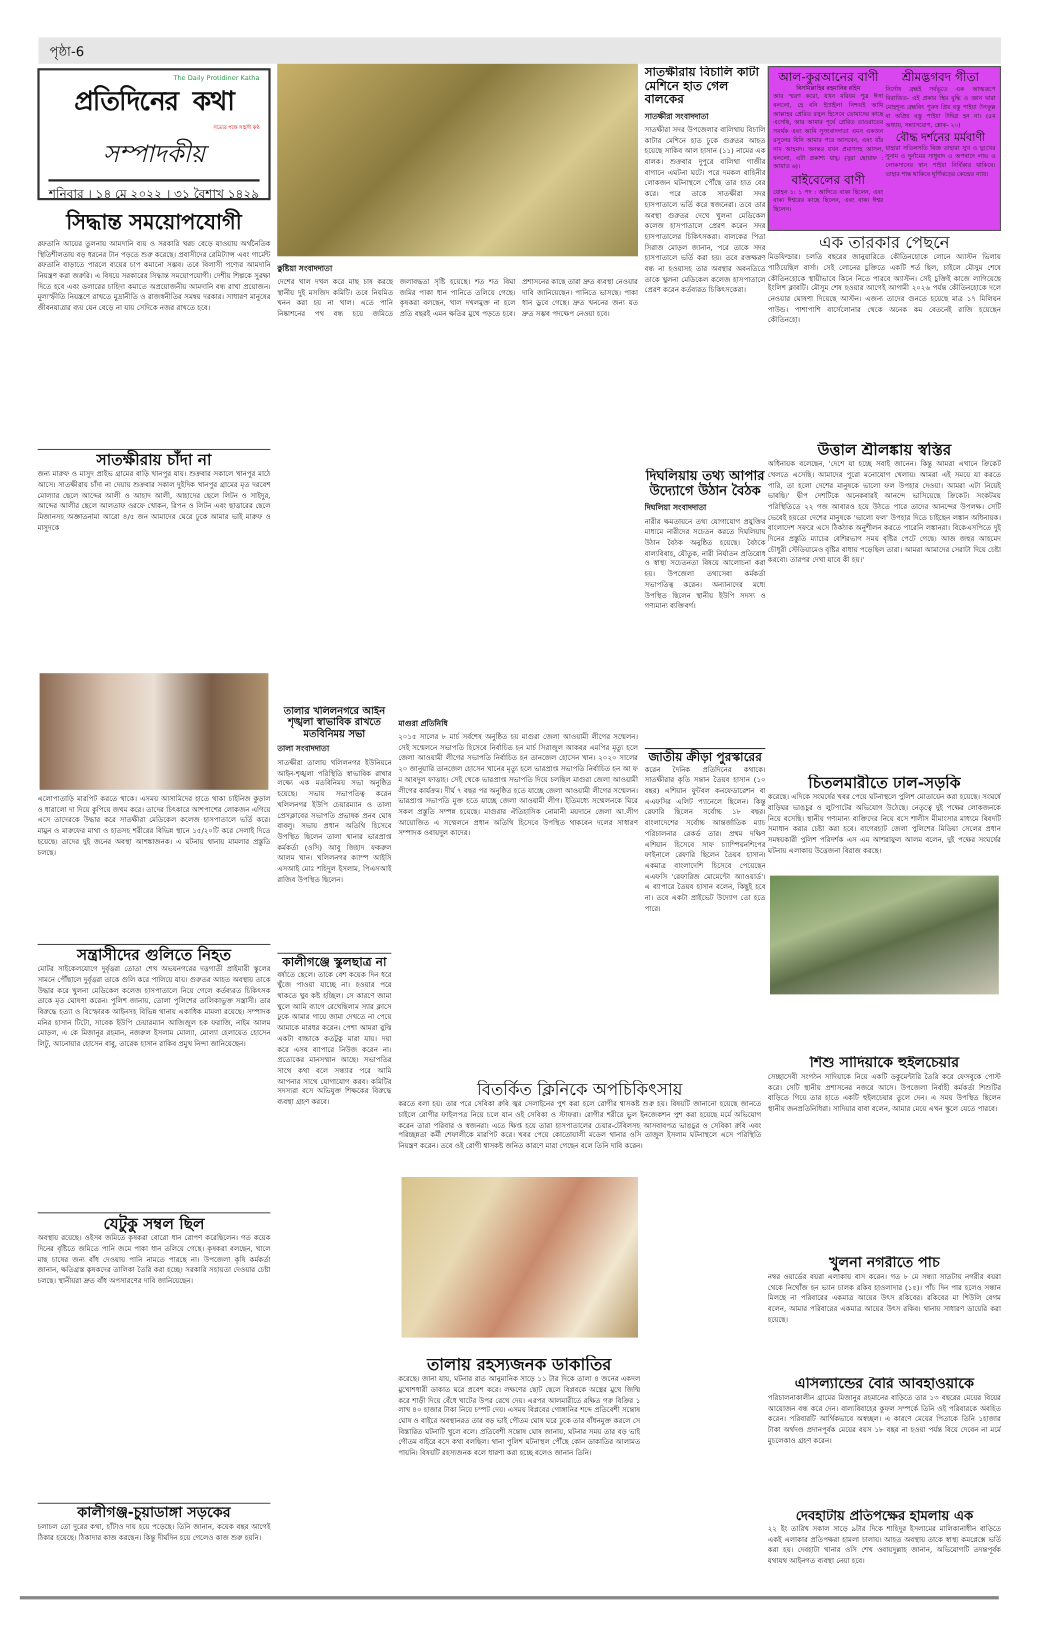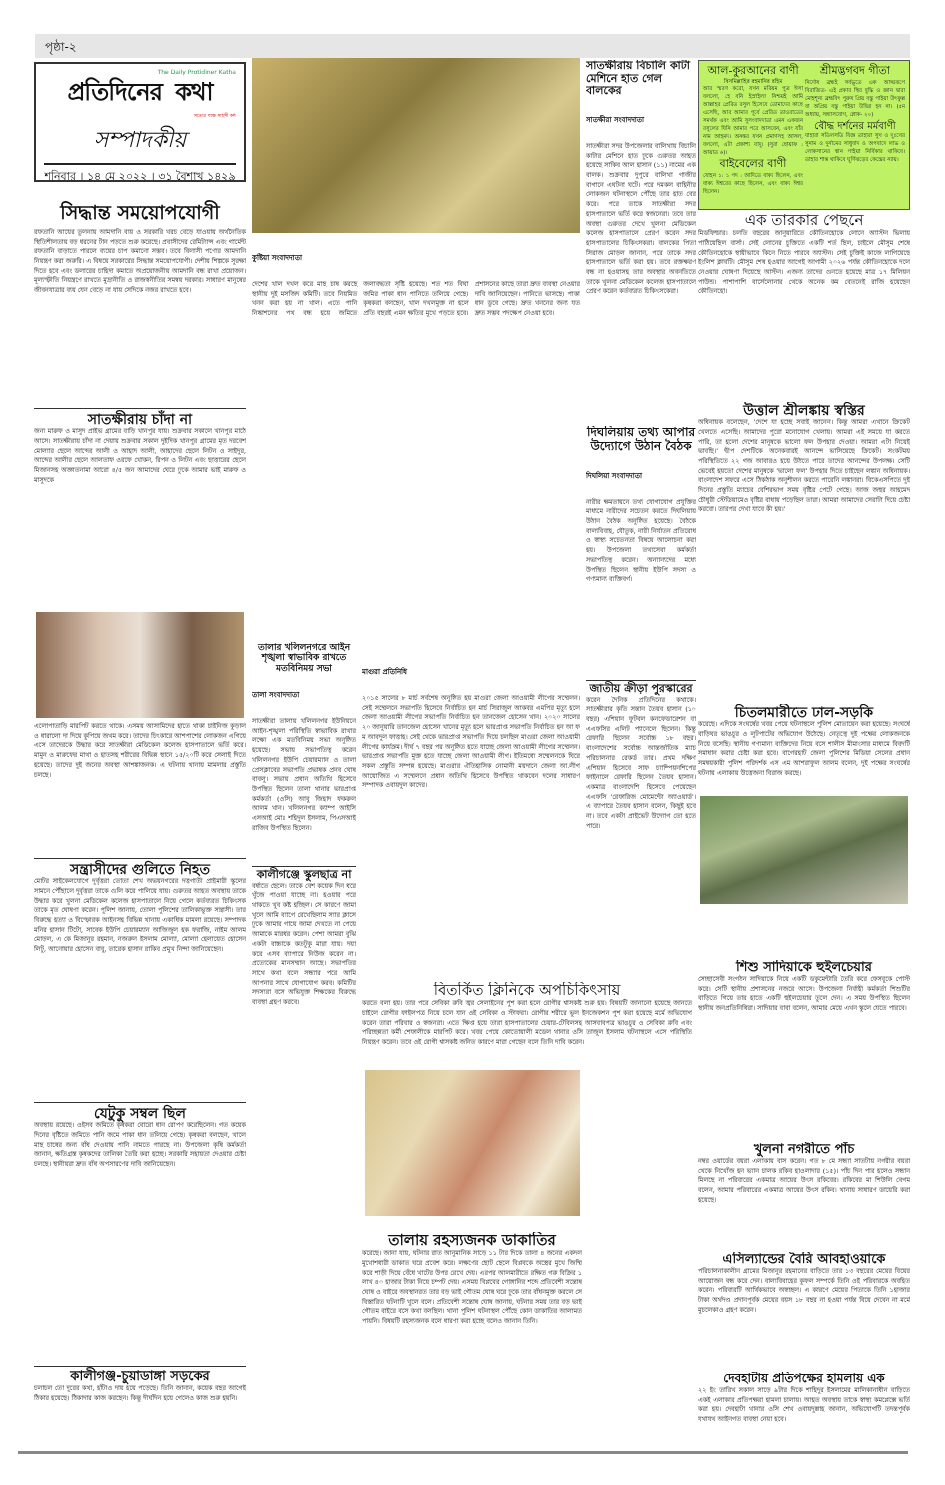--- a/index.html
+++ b/index.html
@@ -1,49 +1,49 @@
 <!DOCTYPE html>
 <html><head>
 <meta charset="utf-8">
 <style>
 *{box-sizing:border-box;margin:0;padding:0}
 body{width:945px;height:1485px;background:#fff;font-family:"DejaVu Sans",sans-serif;color:#111;position:relative;overflow:hidden}
 .page-bar{position:absolute;left:35px;top:34px;width:875px;height:24px;background:#e6e6e6;font-size:12px;padding:4px 10px}
 .abs{position:absolute;overflow:hidden}
 .txt{font-size:6.4px;line-height:9.7px;text-align:justify;color:#222;font-family:"DejaVu Serif",serif}
 .hl{font-family:"DejaVu Sans",sans-serif;text-align:center;color:#111;line-height:1.15}
-.byline{font-size:7px;font-weight:bold;margin:16px 0}
+.byline{font-size:7px;font-weight:bold;margin:2px 0}
 .mast{border:2px solid #333;left:34px;top:62px;width:212px;height:120px;padding:4px 8px}
 .mast .name{font-family:Liberation Mono, monospace;font-size:24px;font-weight:bold;letter-spacing:-1px;text-align:center}
 .mast .en{font-size:6px;color:#2a9a4a;text-align:right;margin-bottom:-2px}
 .mast .tag{font-size:4.5px;color:#c00;text-align:right}
 .mast .ed{font-family:"DejaVu Serif",serif;font-style:italic;font-size:22px;text-align:center;margin:2px 0 4px}
 .mast .date{border-top:2px solid #222;border-bottom:2px solid #a16207;font-size:11px;text-align:center;padding:3px 0}
 .photo{background:linear-gradient(135deg,#c9b16a,#8a7a3e 40%,#d8c98f 70%,#9a8c50)}
 .photo2{background:linear-gradient(90deg,#8c6a52,#d9c3b0 30%,#eadfd4 50%,#7a5e48 75%,#b0946f)}
 .photo3{background:linear-gradient(160deg,#6f8f56,#a8b98a 35%,#5f6f4a 55%,#9aa08a 80%,#c8c4b0)}
 .photo4{background:linear-gradient(120deg,#d7c38a,#e8d9b4 30%,#c98a6c 55%,#f1e7d0 80%,#b79a6a)}
-.box{border:1px solid #555;background:#bef264}
+.box{border:1px solid #555;background:#d946ef}
 .rule{position:absolute;left:18px;top:1451px;width:890px;height:3px;background:#888}
 </style>
 </head>
 <body>
 
-<div class="page-bar"><span>পৃষ্ঠা-২</span></div>
+<div class="page-bar"><span>পৃষ্ঠা-6</span></div>
 
 <div class="abs mast">
   <div class="en">The Daily Protidiner Katha</div>
   <div class="name">প্রতিদিনের কথা</div>
   <div class="tag">সত্যের পক্ষে সাহসী কণ্ঠ</div>
   <div class="ed">সম্পাদকীয়</div>
   <div class="date">শনিবার । ১৪ মে ২০২২ । ৩১ বৈশাখ ১৪২৯</div>
 </div>
 
 <div class="abs" style="left:34px;top:184px;width:212px;height:220px">
-  <div class="hl" style="font-size:19px;font-weight:bold;margin:18px 0 4px">সিদ্ধান্ত সময়োপযোগী</div>
+  <div class="hl" style="font-size:19px;font-weight:bold;margin:8px 0 4px">সিদ্ধান্ত সময়োপযোগী</div>
   <div class="txt">রফতানি আয়ের তুলনায় আমদানি ব্যয় ও সরকারি খরচ বেড়ে যাওয়ায় অর্থনৈতিক স্থিতিশীলতায় বড় ধরনের টান পড়তে শুরু করেছে। প্রবাসীদের রেমিট্যান্স এবং গার্মেন্ট রফতানি বাড়াতে পারলে ব্যয়ের চাপ কমানো সম্ভব। তবে বিলাসী পণ্যের আমদানি নিয়ন্ত্রণ করা জরুরি। এ বিষয়ে সরকারের সিদ্ধান্ত সময়োপযোগী। দেশীয় শিল্পকে সুরক্ষা দিতে হবে এবং ডলারের চাহিদা কমাতে অপ্রয়োজনীয় আমদানি বন্ধ রাখা প্রয়োজন। মূল্যস্ফীতি নিয়ন্ত্রণে রাখতে মুদ্রানীতি ও রাজস্বনীতির সমন্বয় দরকার। সাধারণ মানুষের জীবনযাত্রার ব্যয় যেন বেড়ে না যায় সেদিকে নজর রাখতে হবে।</div>
 </div>
 
 <div class="abs" style="left:34px;top:408px;width:212px;height:160px">
   <div class="hl" style="font-size:14px;font-weight:bold;border-top:1px solid #333;padding-top:2px">সাতক্ষীরায় চাঁদা না</div>
   <div class="txt">জন্য মারুফ ও মাসুদ প্রাইভ গ্রামের বাড়ি খানপুর যায়। শুক্রবার সকালে খানপুর মাঠে আসে। সাতক্ষীরায় চাঁদা না দেয়ায় শুক্রবার সকাল দুইদিক খানপুর গ্রামের মৃত দরবেশ মোল্যার ছেলে আব্দের আলী ও আহাদ আলী, আহাদের ছেলে লিটন ও সাইদুর, আব্দের আলীর ছেলে আলতাফ ওরফে খোকন, রিপন ও লিটন এবং ছাত্তারের ছেলে মিজানসহ অজ্ঞাতনামা আরো ৪/৫ জন আমাদের ঘেরে ঢুকে আমার ভাই মারুফ ও মাসুদকে</div>
 </div>
 <div class="abs photo2" style="left:36px;top:612px;width:208px;height:106px"></div>
 <div class="abs" style="left:34px;top:722px;width:212px;height:130px">
   <div class="txt">এলোপাতাড়ি মারপিট করতে থাকে। এসময় আসামিদের হাতে থাকা চাইনিজ কুড়াল ও ধারালো দা দিয়ে কুপিয়ে জখম করে। তাদের চিৎকারে আশপাশের লোকজন এগিয়ে এসে তাদেরকে উদ্ধার করে সাতক্ষীরা মেডিকেল কলেজ হাসপাতালে ভর্তি করে। মামুন ও মারুফের মাথা ও হাতসহ শরীরের বিভিন্ন স্থানে ১৫/২০টি করে সেলাই দিতে হয়েছে। তাদের দুই জনের অবস্থা আশঙ্কাজনক। এ ঘটনায় থানায় মামলার প্রস্তুতি চলছে।</div>

